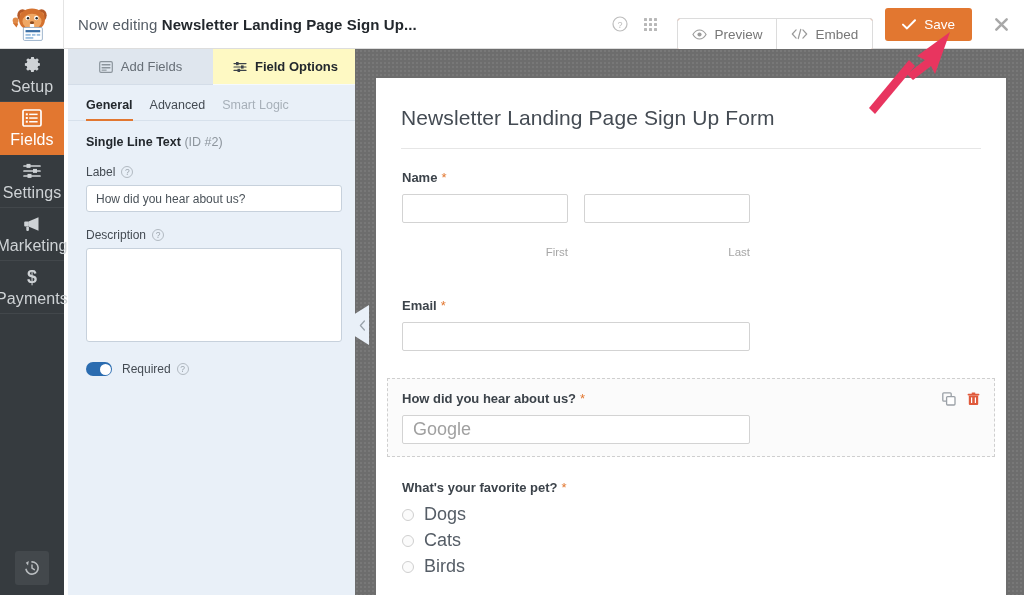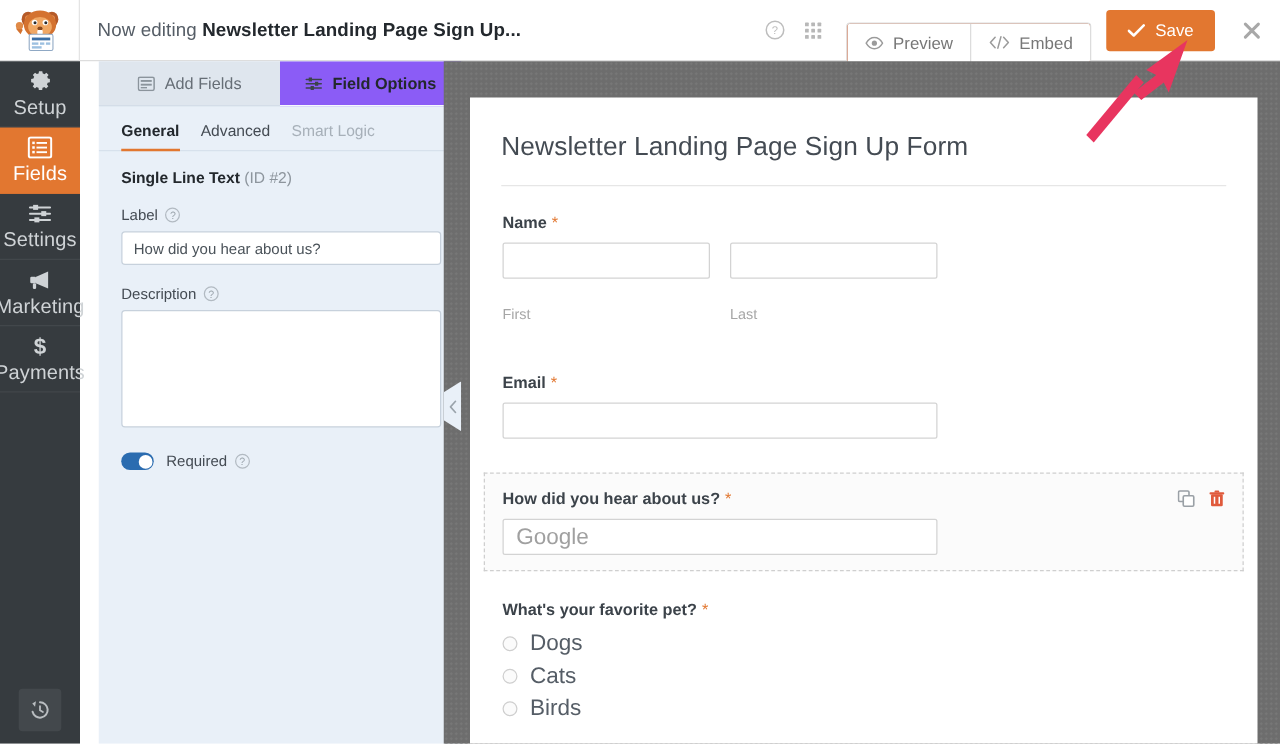--- a/index.html
+++ b/index.html
@@ -84,33 +84,33 @@
     display: flex; justify-content: center;
   }
   .rev-btn {
     width: 34px; height: 34px; border-radius: 3px; background: #43484c;
     display: flex; align-items: center; justify-content: center;
     color: #b9bdc0; cursor: pointer;
   }
 
   
   .panel {
-    position: absolute; top: 49px; left: 79px; width: 291px; height: 546px;
+    position: absolute; top: 49px; left: 68px; width: 291px; height: 546px;
     background: #e9f0f8;
     border-right: 1px solid #d4dde8;
     overflow: hidden;
   }
   .panel-tabs { display: flex; height: 36px; }
   .panel-tab {
     flex: 1; display: flex; align-items: center; justify-content: center; gap: 8px;
     font-size: 13px; color: #666e76; cursor: pointer;
     background: #dfe6ee; border-bottom: 1px solid #d4dde8;
   }
   .panel-tab.active {
-    background: #8b5cf6; color: #23282d; font-weight: bold;
+    background: #fef9c3; color: #23282d; font-weight: bold;
     border-bottom-color: #f5f9fd;
   }
   .subtabs {
     display: flex; gap: 17px; padding: 12px 18px 0 18px;
     border-bottom: 1px solid #d7e1ec;
   }
   .subtab {
     font-size: 12.5px; color: #444b53; padding-bottom: 7px;
     cursor: pointer; border-bottom: 2px solid transparent; position: relative; top: 1px;
   }
@@ -173,21 +173,21 @@
     position: absolute; left: 21px; top: 29px;
     width: 630px; height: 537px;
     background: #ffffff;
     padding: 28px 25px 0 25px;
   }
   .form-title {
     font-size: 21px; color: #444b53; font-weight: normal;
     padding-bottom: 18px; border-bottom: 1px solid #e6e6e6;
     letter-spacing: .1px;
   }
-  .form-field { padding: 12px 14px 12px 14px; margin: 8px -14px 0 -14px; border: 1px dashed transparent; }
+  .form-field { padding: 12px 14px 12px 14px; margin: 8px -14px 0 -14px; border: 1px dashed transparent; text-align: right; }
   .form-field.selected { border-color: #cfcfcf; background: #fbfbfb; position: relative; }
   .ff-label {
     font-size: 13px; color: #3c434a; font-weight: bold; margin-bottom: 9px;
     display: flex; align-items: center; gap: 4px;
   }
   .req-star { color: #e27730; font-size: 13px; font-weight: normal; }
   .ff-inputs { display: flex; gap: 16px; }
   .ff-input {
     height: 29px; background: #ffffff;
     border: 1px solid #d3d3d3; border-radius: 2px;

